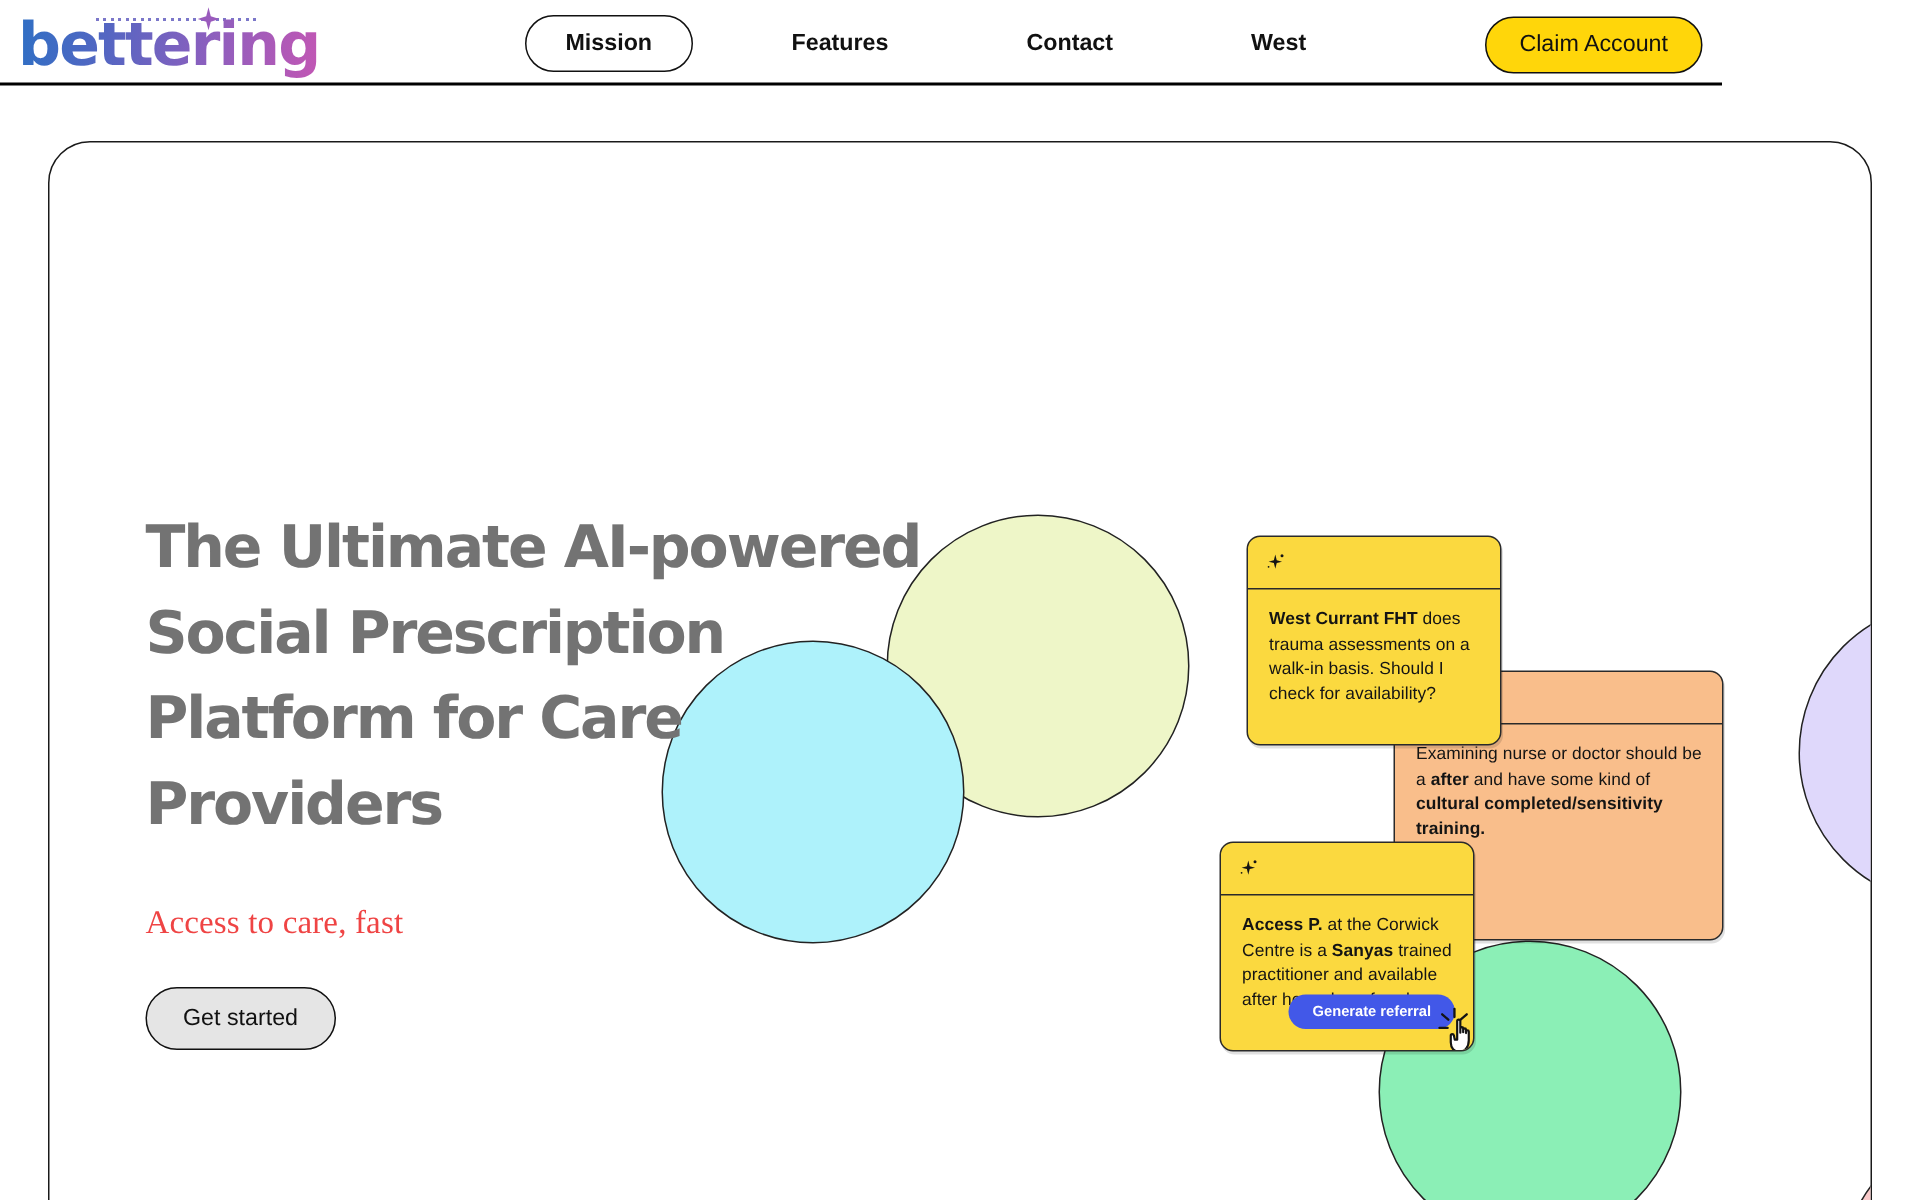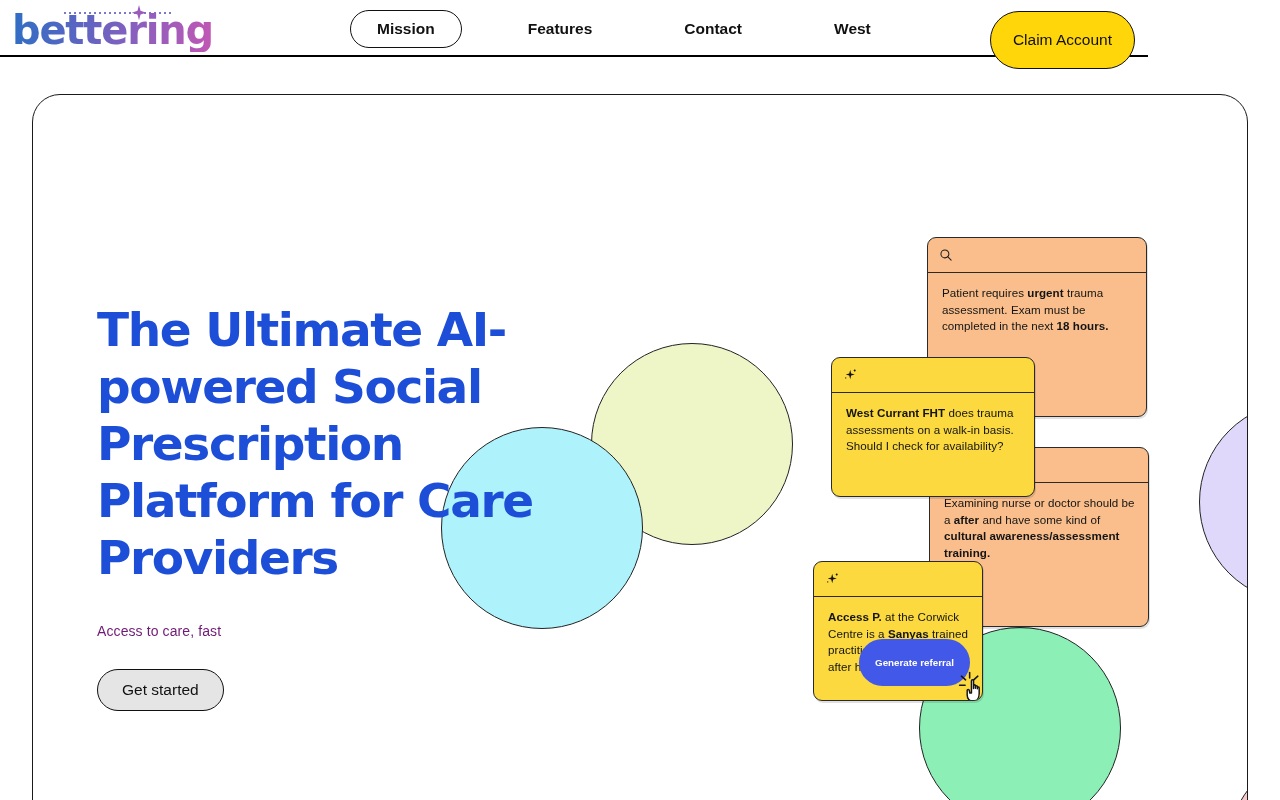--- a/index.html
+++ b/index.html
@@ -94,21 +94,21 @@
   .nav-gap-2 { margin-left: 60px; }
   .nav-gap-3 { margin-left: 60px; }
 
   .claim-btn {
     position: absolute;
     right: 13px;
     top: 11px;
     background: #FFD60A;
     border: 1.4px solid #111111;
     border-radius: 999px;
-    padding: 19px 22px;
+    padding: 9px 22px;
     font-size: 15.5px;
     font-family: "Liberation Sans", sans-serif;
     color: #111111;
     cursor: pointer;
     white-space: nowrap;
   }
 
   
   .hero-panel {
     position: absolute;
@@ -137,32 +137,34 @@
   
   .hero-copy {
     position: absolute;
     left: 64px;
     top: 206px;
     width: 560px;
     z-index: 6;
   }
   .hero-title {
     font-family: "DejaVu Sans", sans-serif;
-    font-size: 47px;
+    font-size: 39px;
     line-height: 57px;
     font-weight: 700;
     letter-spacing: -1.4px;
-    color: #1d4ed8;
+    color: #737373;
     max-width: 520px;
+    margin-top: 36px;
   }
   .hero-sub {
     margin-top: 37px;
-    font-size: 14px;
-    color: #701a75;
+    font-size: 22px;
+    color: #ef4444;
     letter-spacing: 0.1px;
+    font-family: Liberation Serif, serif;
   }
   .get-started-btn {
     margin-top: 30px;
     background: #e5e5e5;
     border: 1.4px solid #111111;
     border-radius: 999px;
     padding: 11px 24px;
     font-size: 15.5px;
     font-family: "Liberation Sans", sans-serif;
     color: #111111;
@@ -190,33 +192,33 @@
     line-height: 16.5px;
     color: #141414;
     letter-spacing: 0.05px;
   }
   .note-body b { font-weight: 700; }
 
   .card-orange { background: #F9BE8B; }
   .card-yellow { background: #FBD93F; }
 
   .card-1 { left: 894px; top: 142px; width: 220px; height: 180px; z-index: 10; }
-  .card-2 { left: 798px; top: 262px; width: 204px; height: 140px; z-index: 12; }
+  .card-2 { left: 798px; top: 262px; width: 170px; height: 140px; z-index: 12; }
   .card-3 { left: 896px; top: 352px; width: 220px; height: 180px; z-index: 11; }
   .card-4 { left: 780px; top: 466px; width: 170px; height: 140px; z-index: 14; }
 
   .referral-btn {
     position: absolute;
     right: 12px;
     bottom: 14px;
     background: #4258E8;
     color: #ffffff;
     border: none;
     border-radius: 999px;
-    padding: 18px 16px;
+    padding: 6px 16px;
     font-size: 9.8px;
     font-weight: 700;
     font-family: "Liberation Sans", sans-serif;
     cursor: pointer;
     white-space: nowrap;
   }
 
   .cursor-hand {
     position: absolute;
     left: 142px;
@@ -261,31 +263,20 @@
   <div class="blob blob-green"></div>
   <div class="blob blob-purple"></div>
   <div class="blob blob-pink"></div>
 
   <div class="hero-copy">
     <h1 class="hero-title">The Ultimate AI-powered Social Prescription Platform for Care Providers</h1>
     <p class="hero-sub">Access to care, fast</p>
     <button class="get-started-btn">Get started</button>
   </div>
 
-  <div class="note-card card-orange card-1">
-    <div class="note-head">
-      <span>
-        <svg class="icon-svg" viewBox="0 0 18 18" width="14" height="14" aria-hidden="true">
-          <circle cx="7.6" cy="7.6" r="5.1" fill="none" stroke="#1a1a1a" stroke-width="1.3"></circle>
-          <line x1="11.4" y1="11.4" x2="15.6" y2="15.6" stroke="#1a1a1a" stroke-width="1.3" stroke-linecap="round"></line>
-        </svg>
-      </span>
-    </div>
-    <div class="note-body">Patient requires <b>urgent</b> trauma assessment. Exam must be completed in the next <b>18 hours.</b></div>
-  </div>
 
   <div class="note-card card-yellow card-2">
     <div class="note-head">
       <span>
         <svg class="icon-svg" viewBox="0 0 20 20" width="16" height="16" aria-hidden="true">
           <path d="M9 3.4 L10.2 8.1 L14.6 9.3 L10.2 10.5 L9 15.2 L7.8 10.5 L3.4 9.3 L7.8 8.1 Z" fill="#141414"></path>
           <circle cx="14.6" cy="4.3" r="1.25" fill="#141414"></circle>
           <circle cx="3.4" cy="13.6" r="0.75" fill="#141414"></circle>
         </svg>
       </span>
@@ -295,21 +286,21 @@
 
   <div class="note-card card-orange card-3">
     <div class="note-head">
       <span>
         <svg class="icon-svg" viewBox="0 0 18 18" width="14" height="14" aria-hidden="true">
           <circle cx="7.6" cy="7.6" r="5.1" fill="none" stroke="#1a1a1a" stroke-width="1.3"></circle>
           <line x1="11.4" y1="11.4" x2="15.6" y2="15.6" stroke="#1a1a1a" stroke-width="1.3" stroke-linecap="round"></line>
         </svg>
       </span>
     </div>
-    <div class="note-body">Examining nurse or doctor should be a <b>after</b> and have some kind of <b>cultural awareness/assessment training.</b></div>
+    <div class="note-body">Examining nurse or doctor should be a <b>after</b> and have some kind of <b>cultural completed/sensitivity training.</b></div>
   </div>
 
   <div class="note-card card-yellow card-4">
     <div class="note-head">
       <span>
         <svg class="icon-svg" viewBox="0 0 20 20" width="16" height="16" aria-hidden="true">
           <path d="M9 3.4 L10.2 8.1 L14.6 9.3 L10.2 10.5 L9 15.2 L7.8 10.5 L3.4 9.3 L7.8 8.1 Z" fill="#141414"></path>
           <circle cx="14.6" cy="4.3" r="1.25" fill="#141414"></circle>
           <circle cx="3.4" cy="13.6" r="0.75" fill="#141414"></circle>
         </svg>

